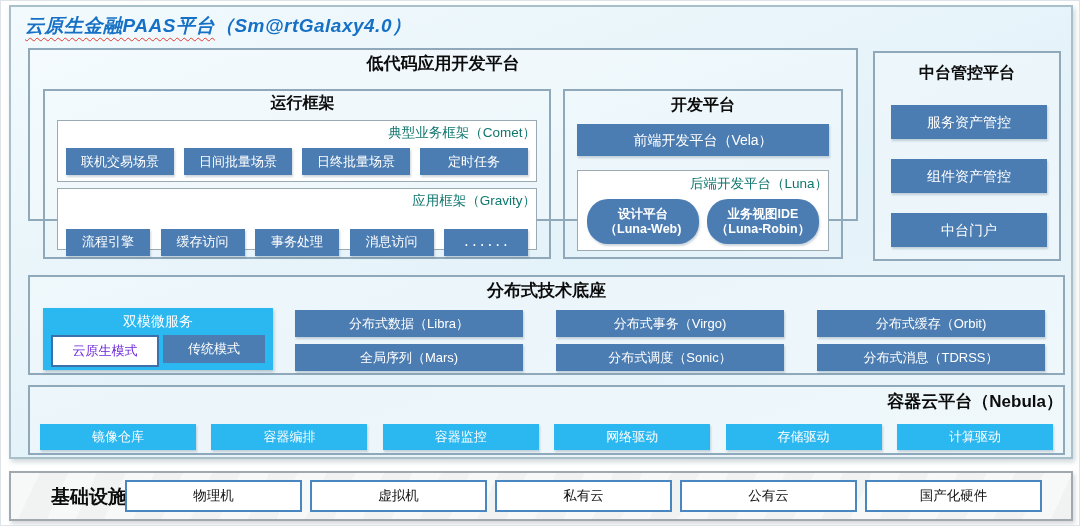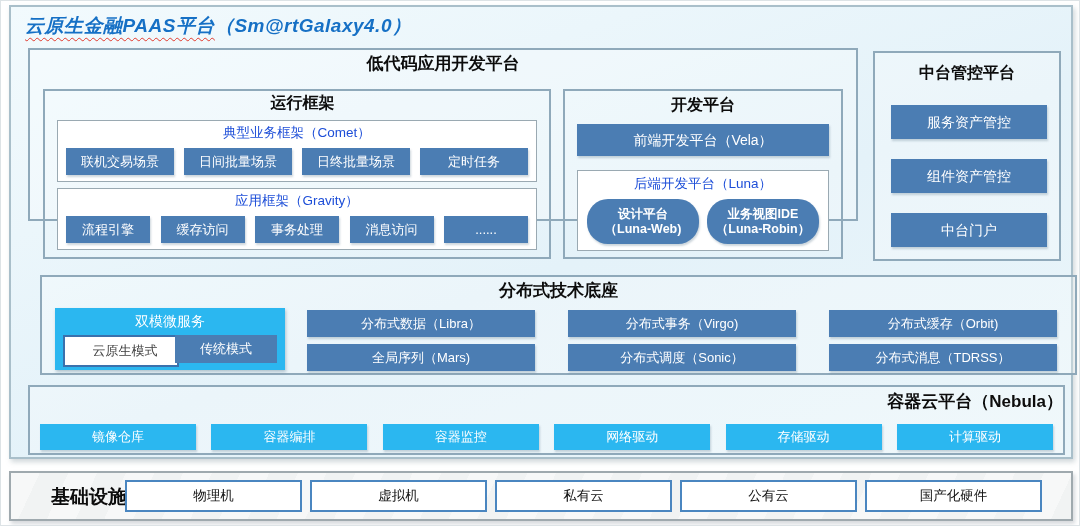--- a/index.html
+++ b/index.html
@@ -7,28 +7,28 @@
   .canvas{position:relative;width:1080px;height:526px;background:#fff;border:1px solid #dde3e6;box-sizing:border-box;overflow:hidden;}
   .box{position:absolute;box-sizing:border-box;}
   .main-box{left:8px;top:4px;width:1064px;height:454px;
     background:linear-gradient(160deg,#f2fafd 0%,#e4f2f9 55%,#eaf5fa 100%);
     border:2px solid #a9bfca;box-shadow:2px 3px 5px rgba(120,140,150,.35);}
   .slide-title{position:absolute;left:14px;top:6px;font-size:19px;font-weight:bold;font-style:italic;color:#1670c5;letter-spacing:.5px;}
   .wavy{text-decoration:underline;text-decoration-style:wavy;text-decoration-color:#e23a2e;text-decoration-thickness:1px;text-underline-offset:5px;}
   .outline{border:2px solid #8fa9ba;background:rgba(255,255,255,.28);}
   .white-box{background:#fff;border:1px solid #9aa9b2;}
   .sec-title{text-align:center;font-weight:bold;color:#0c0c0c;}
-  .sub-title{text-align:center;color:#1d4ed8;}
+  .sub-title{text-align:right;color:#0f766e;}
   .btn{background:#4b7db3;color:#fff;display:flex;align-items:center;justify-content:center;font-size:13px;text-align:center;line-height:1.2;}
   .btn-cyan{background:#2bb7f0;}
   .btn2{flex-direction:column;font-size:12.5px;font-weight:bold;border-radius:21px;}
   .row-flex{position:absolute;display:flex;justify-content:space-between;align-items:center;}
   .dual{background:#2bb7f0;box-shadow:1px 2px 3px rgba(90,120,140,.4);}
   .dual-label{color:#fff;font-size:14px;text-align:center;padding-top:5px;}
-  .mode-white{position:absolute;background:#fff;border:2px solid #3a71ad;color:#404040;display:flex;align-items:center;justify-content:center;font-size:13px;padding-left:8px;}
+  .mode-white{position:absolute;background:#fff;border:2px solid #3a71ad;color:#6d28d9;display:flex;align-items:center;justify-content:center;font-size:13px;}
   .mode-blue{position:absolute;background:#4b7db3;color:#fff;display:flex;align-items:center;justify-content:center;font-size:13px;}
   .grid3{position:absolute;display:grid;grid-template-columns:repeat(3,228px);justify-content:space-between;row-gap:7px;}
   .grid3 .btn{height:27px;box-shadow:1px 2px 2px rgba(90,120,140,.3);}
   .infra-box{left:8px;top:470px;width:1064px;height:50px;border:2px solid #9fa9ae;
     background:repeating-linear-gradient(115deg,#f7f8f8 0 26px,#f1f3f3 26px 52px);
     box-shadow:2px 3px 4px rgba(120,130,140,.3);}
   .infra-label{position:absolute;left:40px;top:11px;font-size:19px;font-weight:bold;color:#0c0c0c;}
   .infra-item{background:#fff;border:2px solid #4a86c0;color:#111;display:flex;align-items:center;justify-content:center;font-size:13.5px;height:28px;width:173px;}
   .shadow{box-shadow:1px 2px 2px rgba(90,120,140,.3);}
 </style>
@@ -54,21 +54,21 @@
           <div class="row-flex" style="left:8px;right:8px;top:27px;height:27px;">
             <div class="btn shadow" style="width:108px;height:27px;">联机交易场景</div>
             <div class="btn shadow" style="width:108px;height:27px;">日间批量场景</div>
             <div class="btn shadow" style="width:108px;height:27px;">日终批量场景</div>
             <div class="btn shadow" style="width:108px;height:27px;">定时任务</div>
           </div>
         </div>
 
         <div class="box white-box" style="left:12px;top:97px;width:480px;height:62px;">
           <div class="sub-title" style="margin-top:3px;font-size:13.5px;">应用框架（Gravity）</div>
-          <div class="row-flex" style="left:8px;right:8px;top:27px;height:27px;">
+          <div class="row-flex" style="left:8px;right:8px;top:40px;height:27px;font-family:Liberation Mono, monospace;">
             <div class="btn shadow" style="width:84px;height:27px;">流程引擎</div>
             <div class="btn shadow" style="width:84px;height:27px;">缓存访问</div>
             <div class="btn shadow" style="width:84px;height:27px;">事务处理</div>
             <div class="btn shadow" style="width:84px;height:27px;">消息访问</div>
             <div class="btn shadow" style="width:84px;height:27px;">......</div>
           </div>
         </div>
       </div>
 
       <div class="box outline" style="left:533px;top:39px;width:280px;height:170px;background:transparent;">
@@ -91,21 +91,21 @@
       </div>
     </div>
 
     <div class="box outline" style="left:862px;top:44px;width:188px;height:210px;">
       <div class="sec-title" style="margin-top:10px;font-size:16px;">中台管控平台</div>
       <div class="btn shadow" style="position:absolute;left:16px;top:52px;width:156px;height:34px;font-size:14px;">服务资产管控</div>
       <div class="btn shadow" style="position:absolute;left:16px;top:106px;width:156px;height:34px;font-size:14px;">组件资产管控</div>
       <div class="btn shadow" style="position:absolute;left:16px;top:160px;width:156px;height:34px;font-size:14px;">中台门户</div>
     </div>
 
-    <div class="box outline" style="left:17px;top:268px;width:1037px;height:100px;margin-left:12px;">
+    <div class="box outline" style="left:17px;top:268px;width:1037px;height:100px;">
       <div class="sec-title" style="margin-top:2px;font-size:17px;">分布式技术底座</div>
 
       <div class="box dual" style="left:13px;top:31px;width:230px;height:62px;">
         <div class="dual-label">双模微服务</div>
         <div class="mode-white" style="left:8px;top:27px;width:104px;height:28px;">云原生模式</div>
         <div class="mode-blue" style="left:120px;top:27px;width:102px;height:28px;">传统模式</div>
       </div>
 
       <div class="grid3" style="left:265px;top:33px;width:750px;">
         <div class="btn">分布式数据（Libra）</div>

